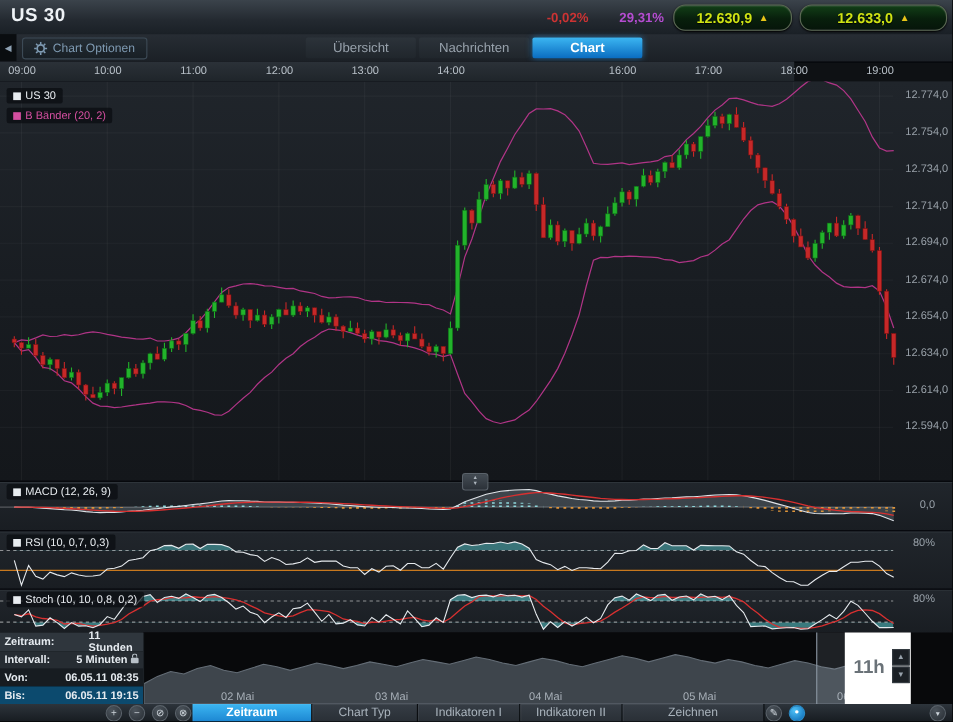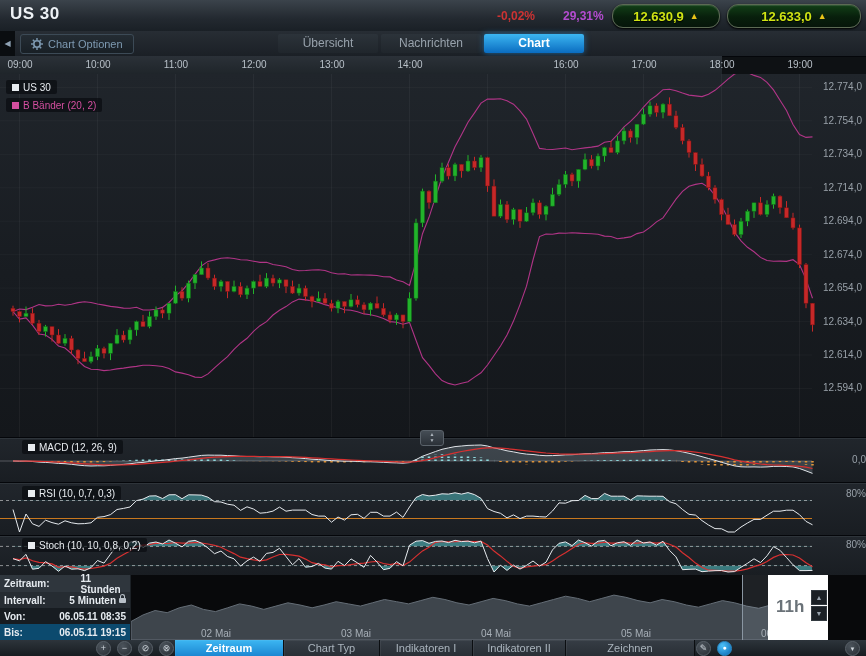--- a/index.html
+++ b/index.html
@@ -42,23 +42,23 @@
   .chip{display:flex;align-items:center;gap:4px;height:14px;padding:0 6px;margin-bottom:4px;border-radius:2px;
         background:rgba(8,12,16,0.7);font-size:10px;width:max-content;}
   .chip .sq{width:7px;height:7px;display:inline-block;}
   .chip.us30{color:#e8ecf0;} .chip.us30 .sq{background:#e8ecf0;}
   .chip.bands{color:#d44fa0;} .chip.bands .sq{background:#d44fa0;}
   .splitter{position:absolute;left:420px;top:430px;width:22px;height:14px;background:linear-gradient(#454d55,#2b3138);
         border:1px solid #5a626a;border-radius:3px;color:#aeb6be;font-size:5px;line-height:6px;text-align:center;cursor:row-resize;z-index:5;}
   
   .ipanel{position:absolute;left:0;width:866px;background:linear-gradient(#21262c,#191d22);
           border-top:1px solid #04060a;box-shadow:inset 0 1px 0 #2e343a;}
-  .ipanel .chip{position:absolute;left:22px;color:#e8ecf0;text-align:center;}
+  .ipanel .chip{position:absolute;left:6px;color:#e8ecf0;text-align:center;}
   .ipanel .chip .sq{background:#e8ecf0;}
-  .rlabel{position:absolute;right:0;font-size:10px;color:#98a0a8;}
+  .rlabel{position:absolute;right:16px;font-size:10px;color:#98a0a8;}
   
   .bottom{position:absolute;left:0;top:575px;width:866px;height:65px;background:#08090b;}
   .info{position:absolute;left:0;top:0;width:130px;height:65px;font-size:10px;}
   .irow{height:16px;display:flex;align-items:center;padding:0 4px;justify-content:space-between;color:#e6ebf0;font-weight:bold;}
   .irow:nth-child(1){background:#2f363d;height:17px;gap:31px;}
   .irow:nth-child(2){background:#262c32;height:16px;}
   .irow:nth-child(3){background:#171c21;}
   .irow:nth-child(4){background:#0c4a6e;}
   .irow .v{display:flex;align-items:center;gap:3px;}
   .lock{width:7px;height:5px;background:#b8c0c8;border-radius:1px;position:relative;display:inline-block;}

